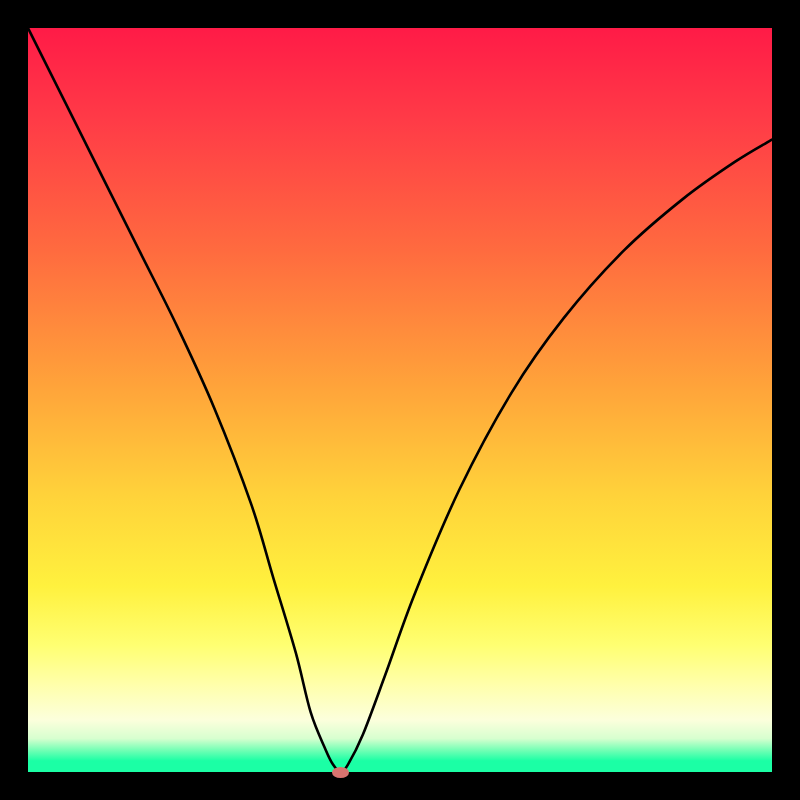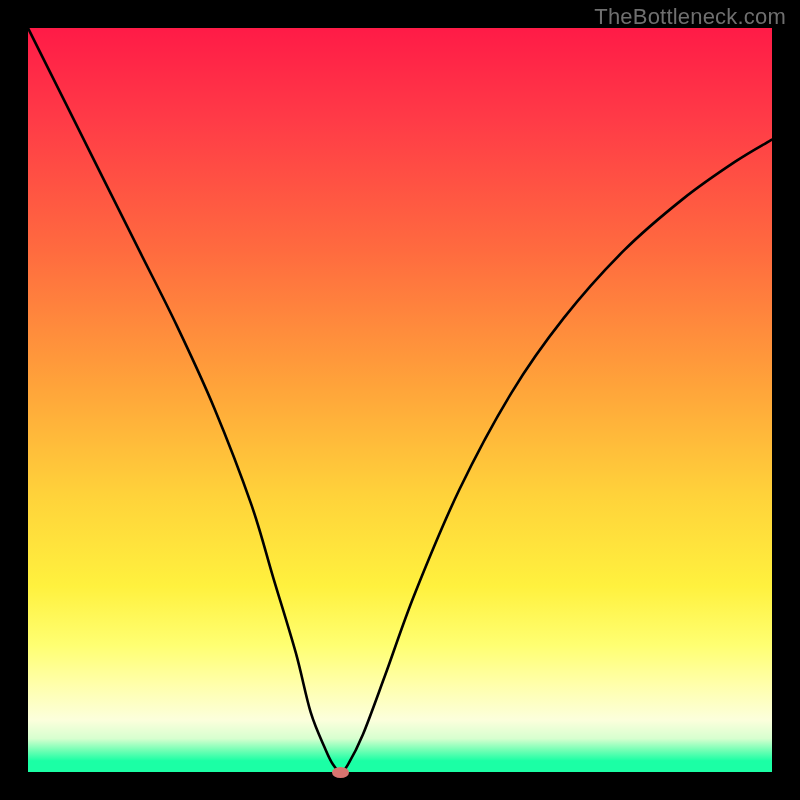--- a/index.html
+++ b/index.html
@@ -66,21 +66,20 @@
     border-radius: 50%;
     background: #d8736f;
     z-index: 3;
   }
 </style>
 </head>
 <body>
 
 <div class="frame">
 
-  <div class="watermark">TheBottleneck.com</div>
 
   <div class="plot">
 
     <svg class="curve" viewBox="0 0 744 744" preserveAspectRatio="none">
       <path fill="none" stroke="#000" stroke-width="2.6" stroke-linecap="round" stroke-linejoin="round" d="M 0.00 0.00 C 6.20 12.40, 24.80 49.60, 37.20 74.40 C 49.60 99.20, 62.00 124.00, 74.40 148.80 C 86.80 173.60, 99.20 198.40, 111.60 223.20 C 124.00 248.00, 136.40 271.56, 148.80 297.60 C 161.20 323.64, 173.60 349.68, 186.00 379.44 C 198.40 409.20, 213.28 447.64, 223.20 476.16 C 233.12 504.68, 238.08 525.76, 245.52 550.56 C 252.96 575.36, 261.64 602.64, 267.84 624.96 C 274.04 647.28, 277.76 668.36, 282.72 684.48 C 287.68 700.60, 293.88 713.00, 297.60 721.68 C 301.32 730.36, 302.56 732.84, 305.04 736.56 C 307.52 740.28, 310.00 744.00, 312.48 744.00 C 314.96 744.00, 316.20 742.76, 319.92 736.56 C 323.64 730.36, 328.60 721.68, 334.80 706.80 C 341.00 691.92, 348.44 670.84, 357.12 647.28 C 365.80 623.72, 374.48 596.44, 386.88 565.44 C 399.28 534.44, 415.40 494.76, 431.52 461.28 C 447.64 427.80, 466.24 393.08, 483.60 364.56 C 500.96 336.04, 517.08 313.72, 535.68 290.16 C 554.28 266.60, 575.36 243.04, 595.20 223.20 C 615.04 203.36, 636.12 186.00, 654.72 171.12 C 673.32 156.24, 691.92 143.84, 706.80 133.92 C 721.68 124.00, 737.80 115.32, 744.00 111.60"></path>
     </svg>
 
     <div class="pink-dot" style="left: 303.98px; top: 738.5px;"></div>
   </div>
 

